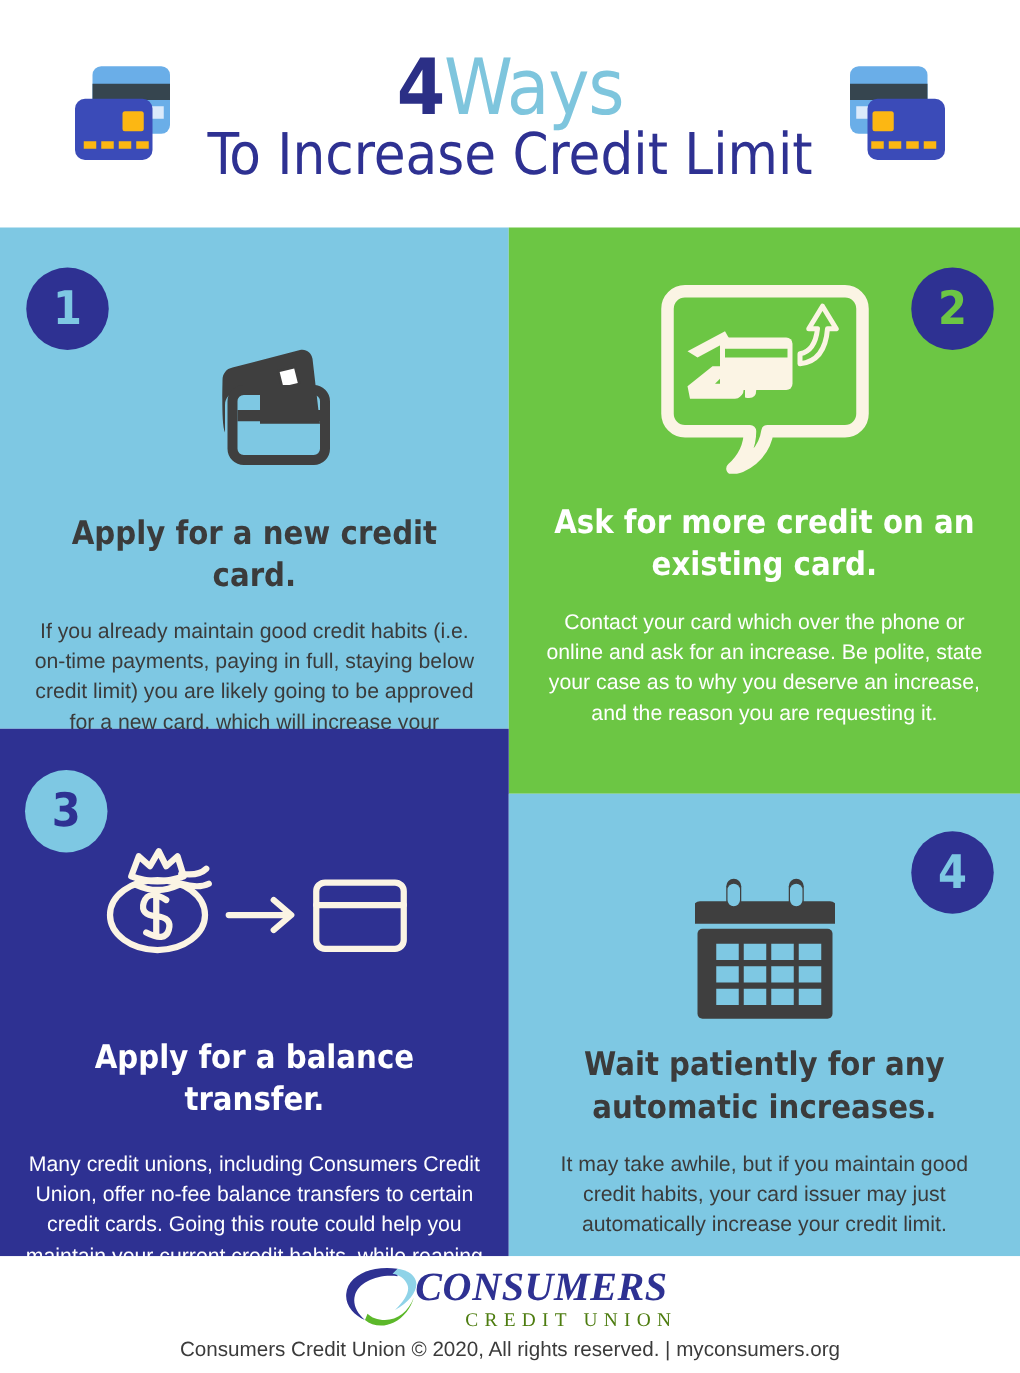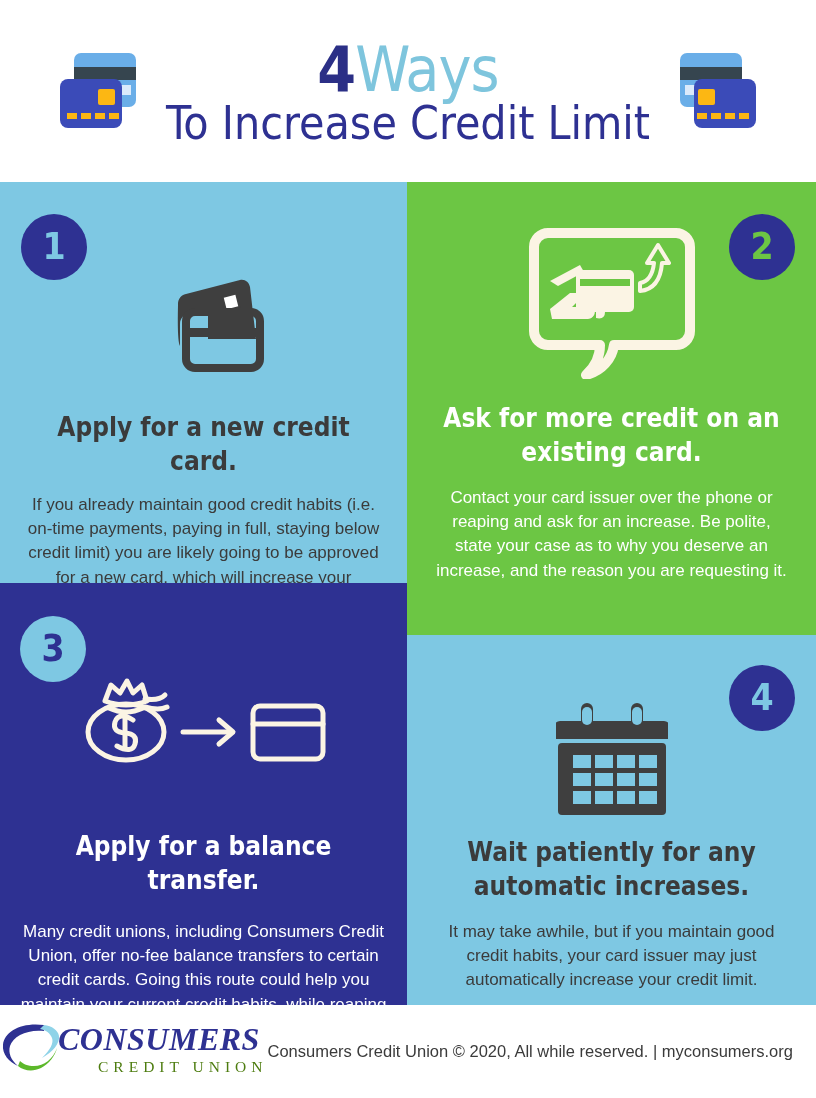--- a/index.html
+++ b/index.html
@@ -97,21 +97,21 @@
   .p3 .head-txt{margin-top:64px;}
   .p3 .body-txt{margin-top:22px;padding:0 14px;}
 
   .p4 .icon-area{height:140px;padding-top:42px;}
   .p4 .head-txt{margin-top:18px;}
   .p4 .body-txt{margin-top:16px;padding:0 32px;}
 
   
   .footer{
     position:relative;height:80px;background:#fff;
-    display:flex;flex-direction:row;align-items:center;
+    display:flex;flex-direction:column;align-items:center;
     justify-content:flex-start;padding-top:7px;box-sizing:border-box;
   }
   .logo{display:flex;align-items:center;justify-content:center;height:54px;}
   .logo-text{margin-left:-4px;text-align:left;}
   .logo-main{
     font-family:"Liberation Serif",serif;
     font-style:italic;font-weight:bold;
     font-size:32px;letter-spacing:0.5px;color:#2e3192;line-height:1;
   }
   .logo-sub{
@@ -210,21 +210,21 @@
 
           <path d="M22 60 L52 44 L56 51 L30 65 Z" fill="#fbf4e4"></path>
           <path d="M24 98 h36 a6 6 0 0 0 0 -12 h-16 l14 -14 h-16 L22 88 Z" fill="#fbf4e4"></path>
           <path d="M58 83 q9 -2 9 7 q0 8 -9 7 Z" fill="#fbf4e4"></path>
           <path d="M68 84 q9 -2 9 7 q0 8 -9 6 Z" fill="#fbf4e4"></path>
 
           <path d="M112 62 q12 -2 14 -20 l-7 0 l11 -18 l11 18 l-7 0 q-2 26 -22 28 Z" fill="none" stroke="#fbf4e4" stroke-width="4" stroke-linejoin="round"></path>
         </svg>
       </div>
       <div class="head-txt white-ink">Ask for more credit on an existing card.</div>
-      <div class="body-txt white-ink">Contact your card issuer over the phone or reaping and ask for an increase. Be polite, state your case as to why you deserve an increase, and the reason you are requesting it.</div>
+      <div class="body-txt white-ink">Contact your card which over the phone or online and ask for an increase. Be polite, state your case as to why you deserve an increase, and the reason you are requesting it.</div>
     </div>
 
     <div class="panel p3">
       <div class="badge badge-3">
         <span>3</span>
       </div>
       <div class="icon-area">
         <svg width="250" height="92" viewBox="0 0 250 92">
           <g fill="none" stroke="#fbf4e4" stroke-width="5" stroke-linejoin="round" stroke-linecap="round">
 
@@ -300,16 +300,16 @@
           <path d="M44 4 C52 5 58 9 59 15 C60 22 53 31 42 37 C50 29 54 22 52 17 C50 12 46 9 40 8 Z" fill="#8fd3e8"></path>
 
           <path d="M18 45 C24 50 33 51 41 47 C49 43 55 35 57 27 C53 38 44 45 34 45 C28 45 23 43 20 40 Z" fill="#5cb82a"></path>
         </svg>
       </span>
       <span class="logo-text">
         <span class="logo-main">CONSUMERS</span>
         <span class="logo-sub" style="display:block;">CREDIT UNION</span>
       </span>
     </div>
-    <div class="copyright">Consumers Credit Union © 2020, All while reserved. | myconsumers.org</div>
+    <div class="copyright">Consumers Credit Union © 2020, All rights reserved. | myconsumers.org</div>
   </div>
 
 </div>
 
 </body></html>

